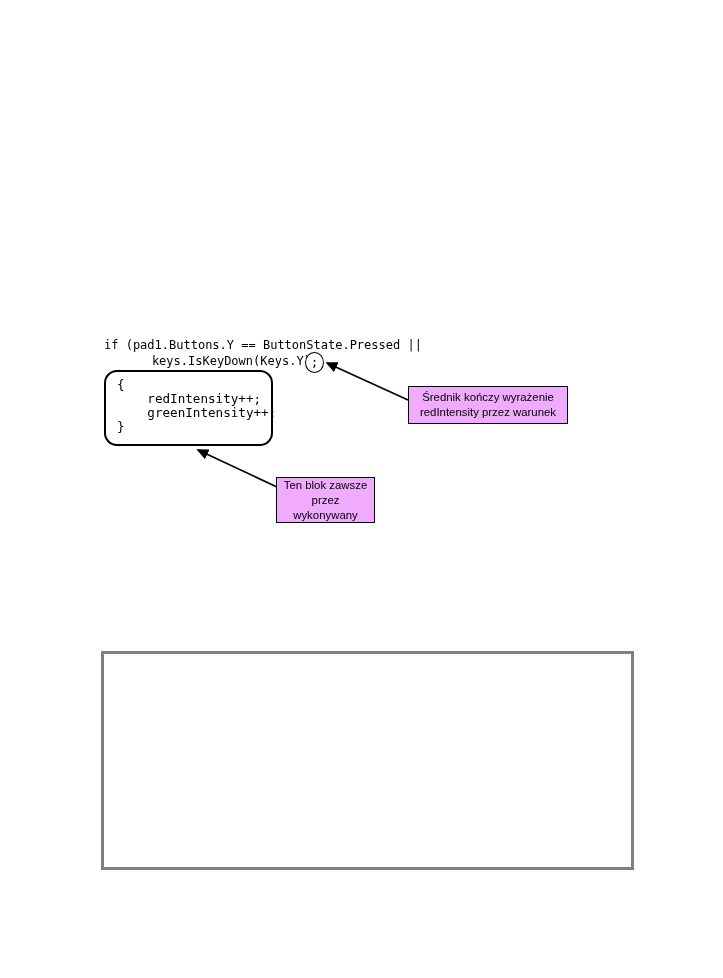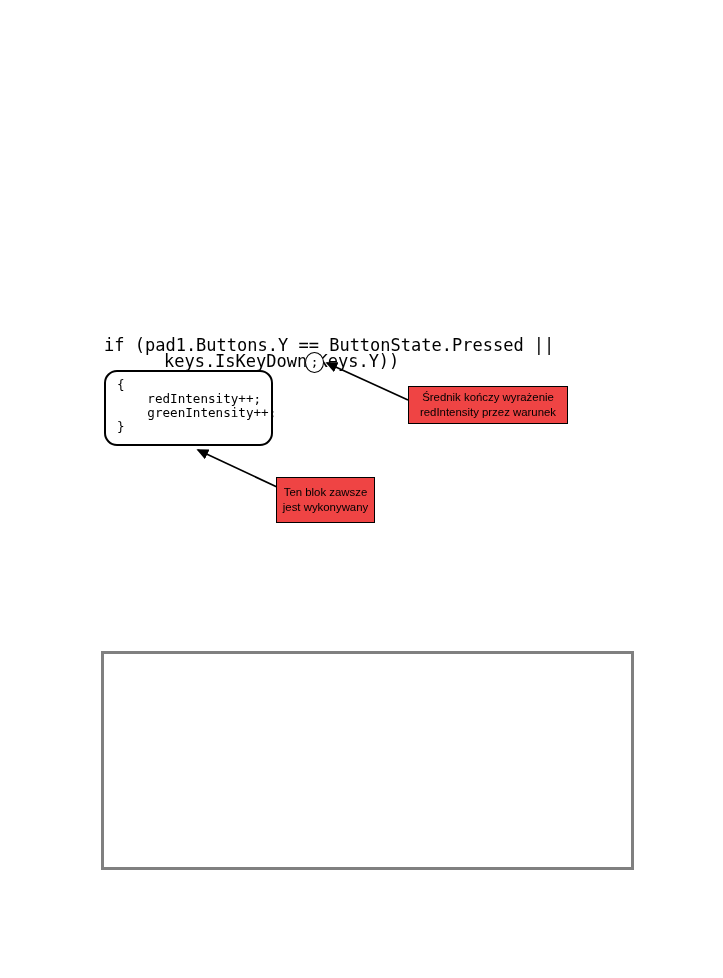--- a/index.html
+++ b/index.html
@@ -20,21 +20,21 @@
     inset: 0;
     background: #ffffff;
   }
 
   
   .code-block {
     position: absolute;
     left: 104px;
     top: 337px;
     font-family: "DejaVu Sans Mono", "Liberation Mono", monospace;
-    font-size: 17px;
+    font-size: 12px;
     line-height: 16px;
     color: #000000;
     white-space: pre;
     letter-spacing: 0px;
   }
   .code-line-1 { position: absolute; left: 0px;  top: 0px; }
   .code-line-2 { position: absolute; left: 19px; top: 16px; }
 
   
   .circled-semicolon {
@@ -74,21 +74,21 @@
     font-size: 12.6px;
     line-height: 14px;
     color: #000;
     white-space: pre;
   }
 
   
   .callout {
     position: absolute;
     border: 1.6px solid #000;
-    background: #ef4444;
+    background: #f0abfc;
     box-sizing: border-box;
     color: #000;
     font-family: "Liberation Sans", sans-serif;
     font-size: 11.4px;
     line-height: 15px;
     text-align: center;
     display: flex;
     flex-direction: column;
     align-items: center;
     justify-content: center;
@@ -156,18 +156,18 @@
     <line x1="277" y1="487" x2="198" y2="450" stroke="#000000" stroke-width="1.7" marker-end="url(#arrowhead)"></line>
   </svg>
 
   <div class="callout callout-semicolon">
     <span>Średnik kończy wyrażenie</span>
     <span>redIntensity przez warunek</span>
   </div>
 
   <div class="callout callout-block">
     <span>Ten blok zawsze</span>
-    <span>jest wykonywany</span>
+    <span>przez wykonywany</span>
   </div>
 
   <div class="bottom-frame"></div>
 
 </div>
 
 </body></html>

